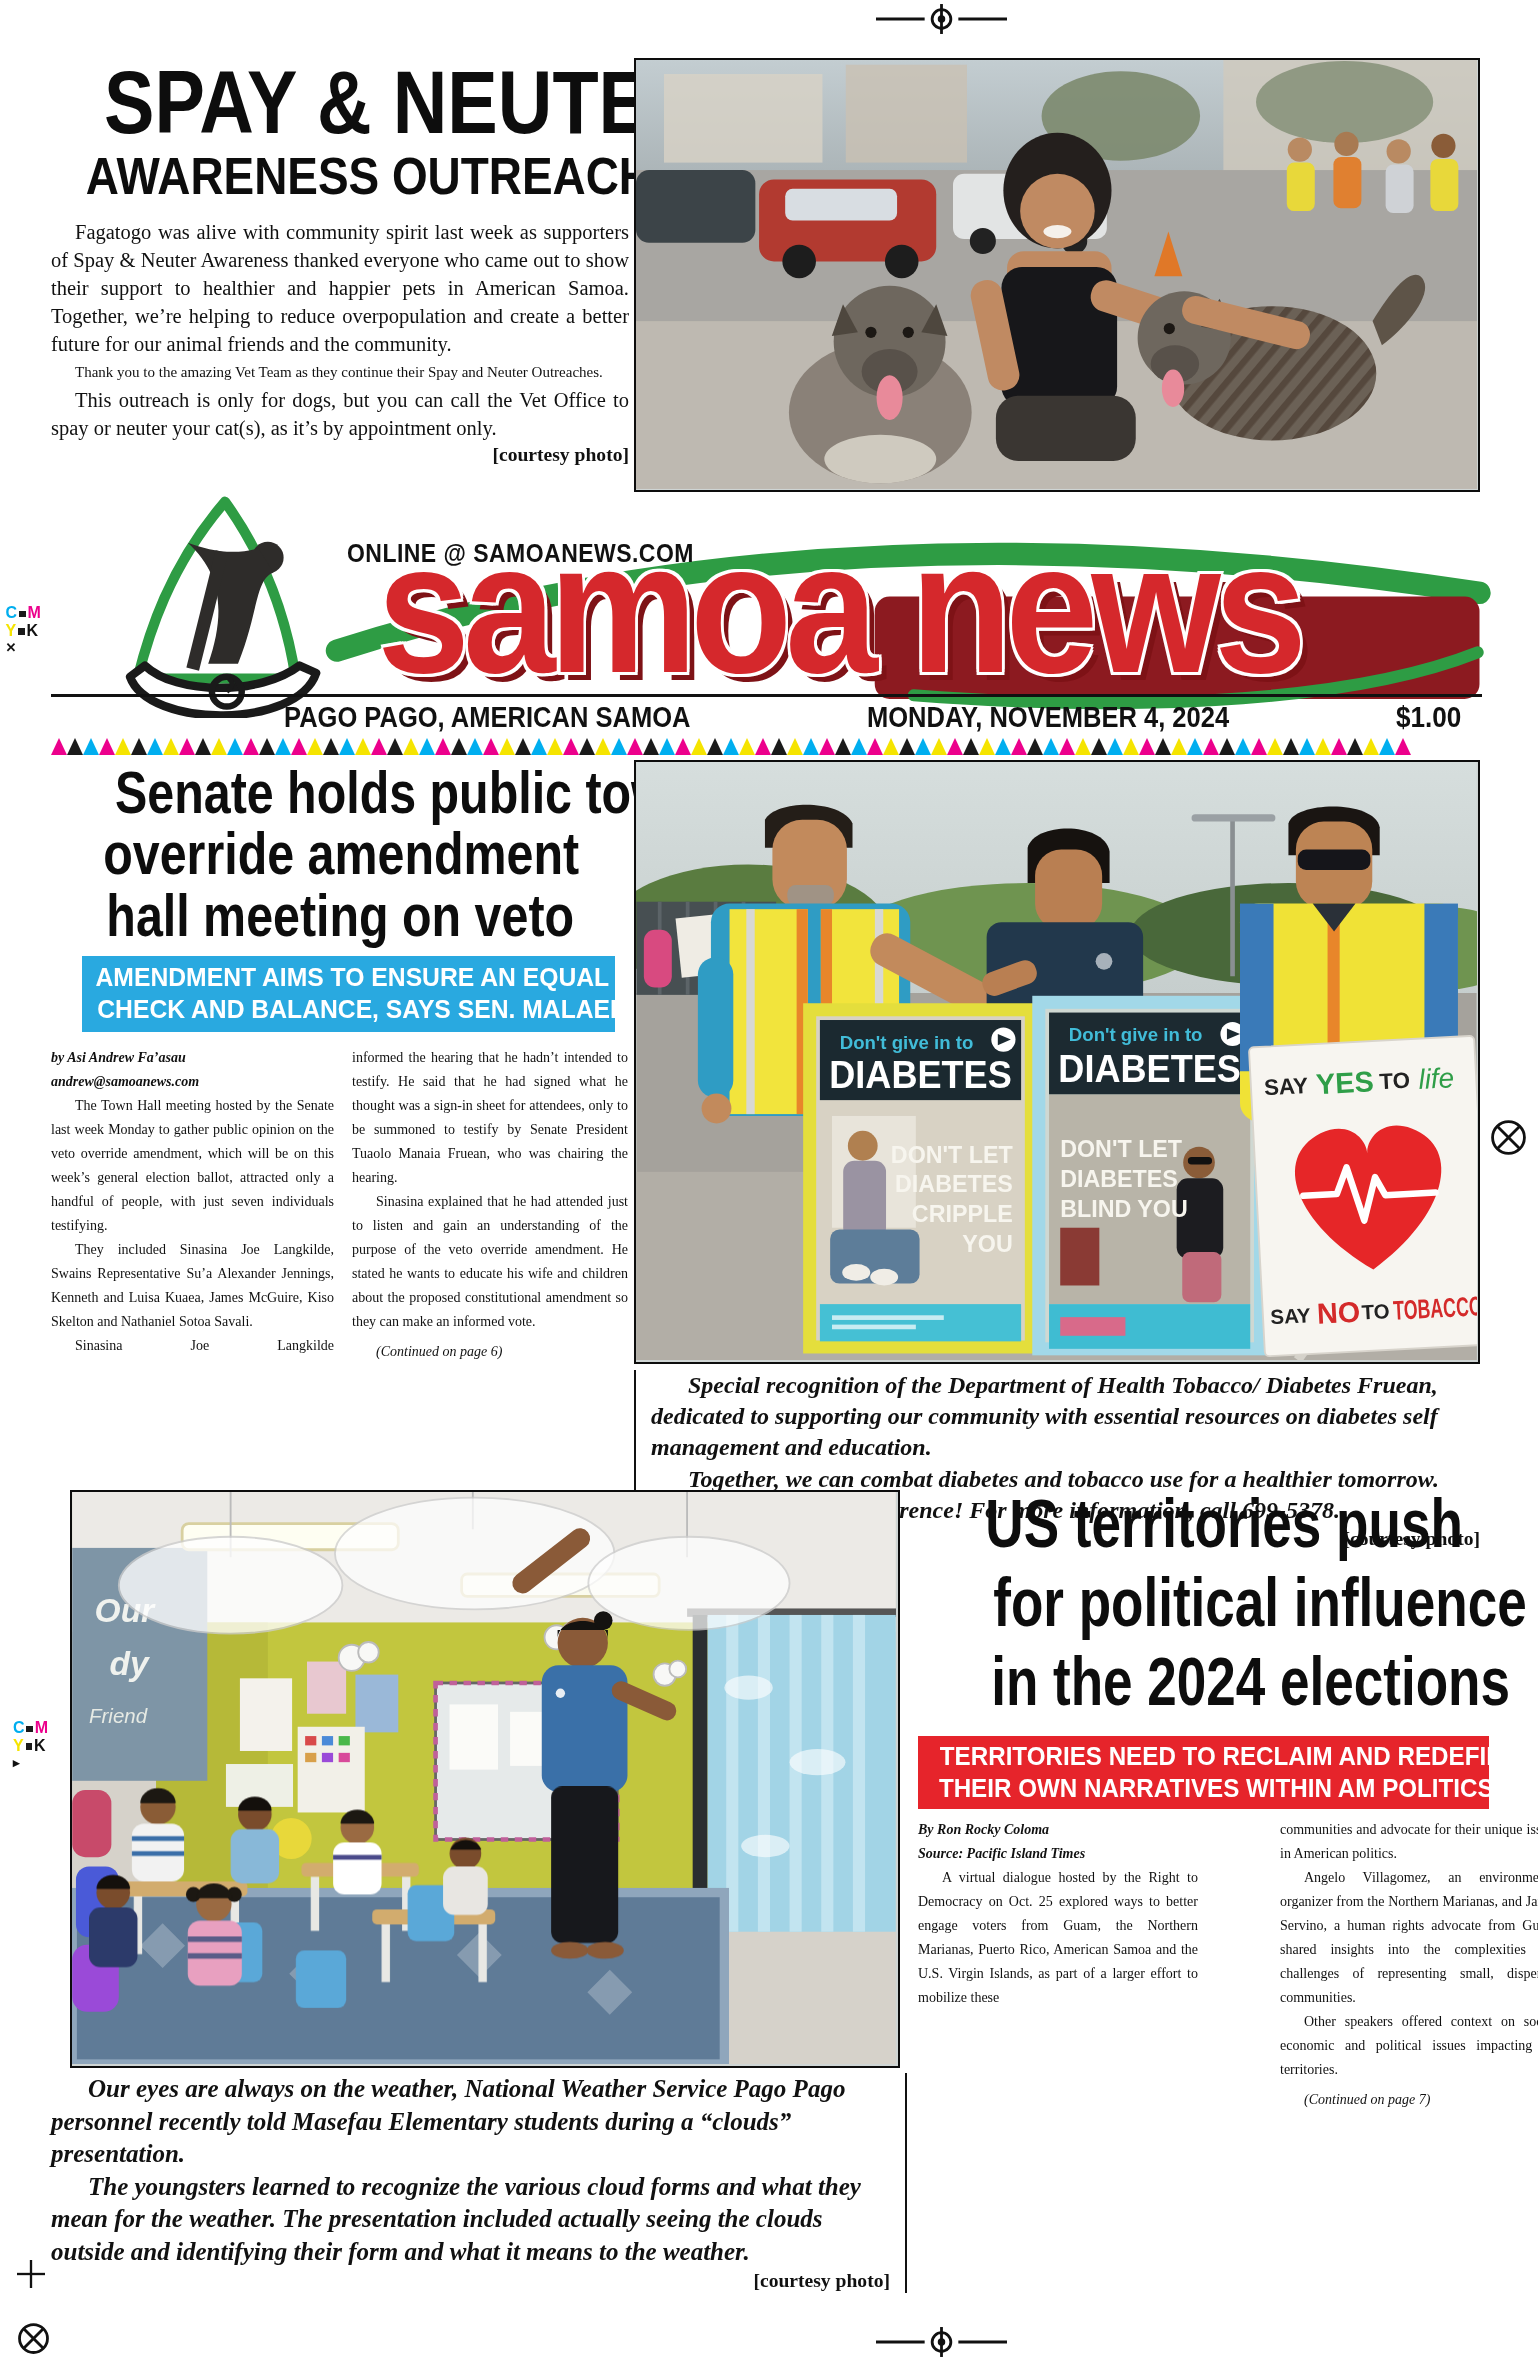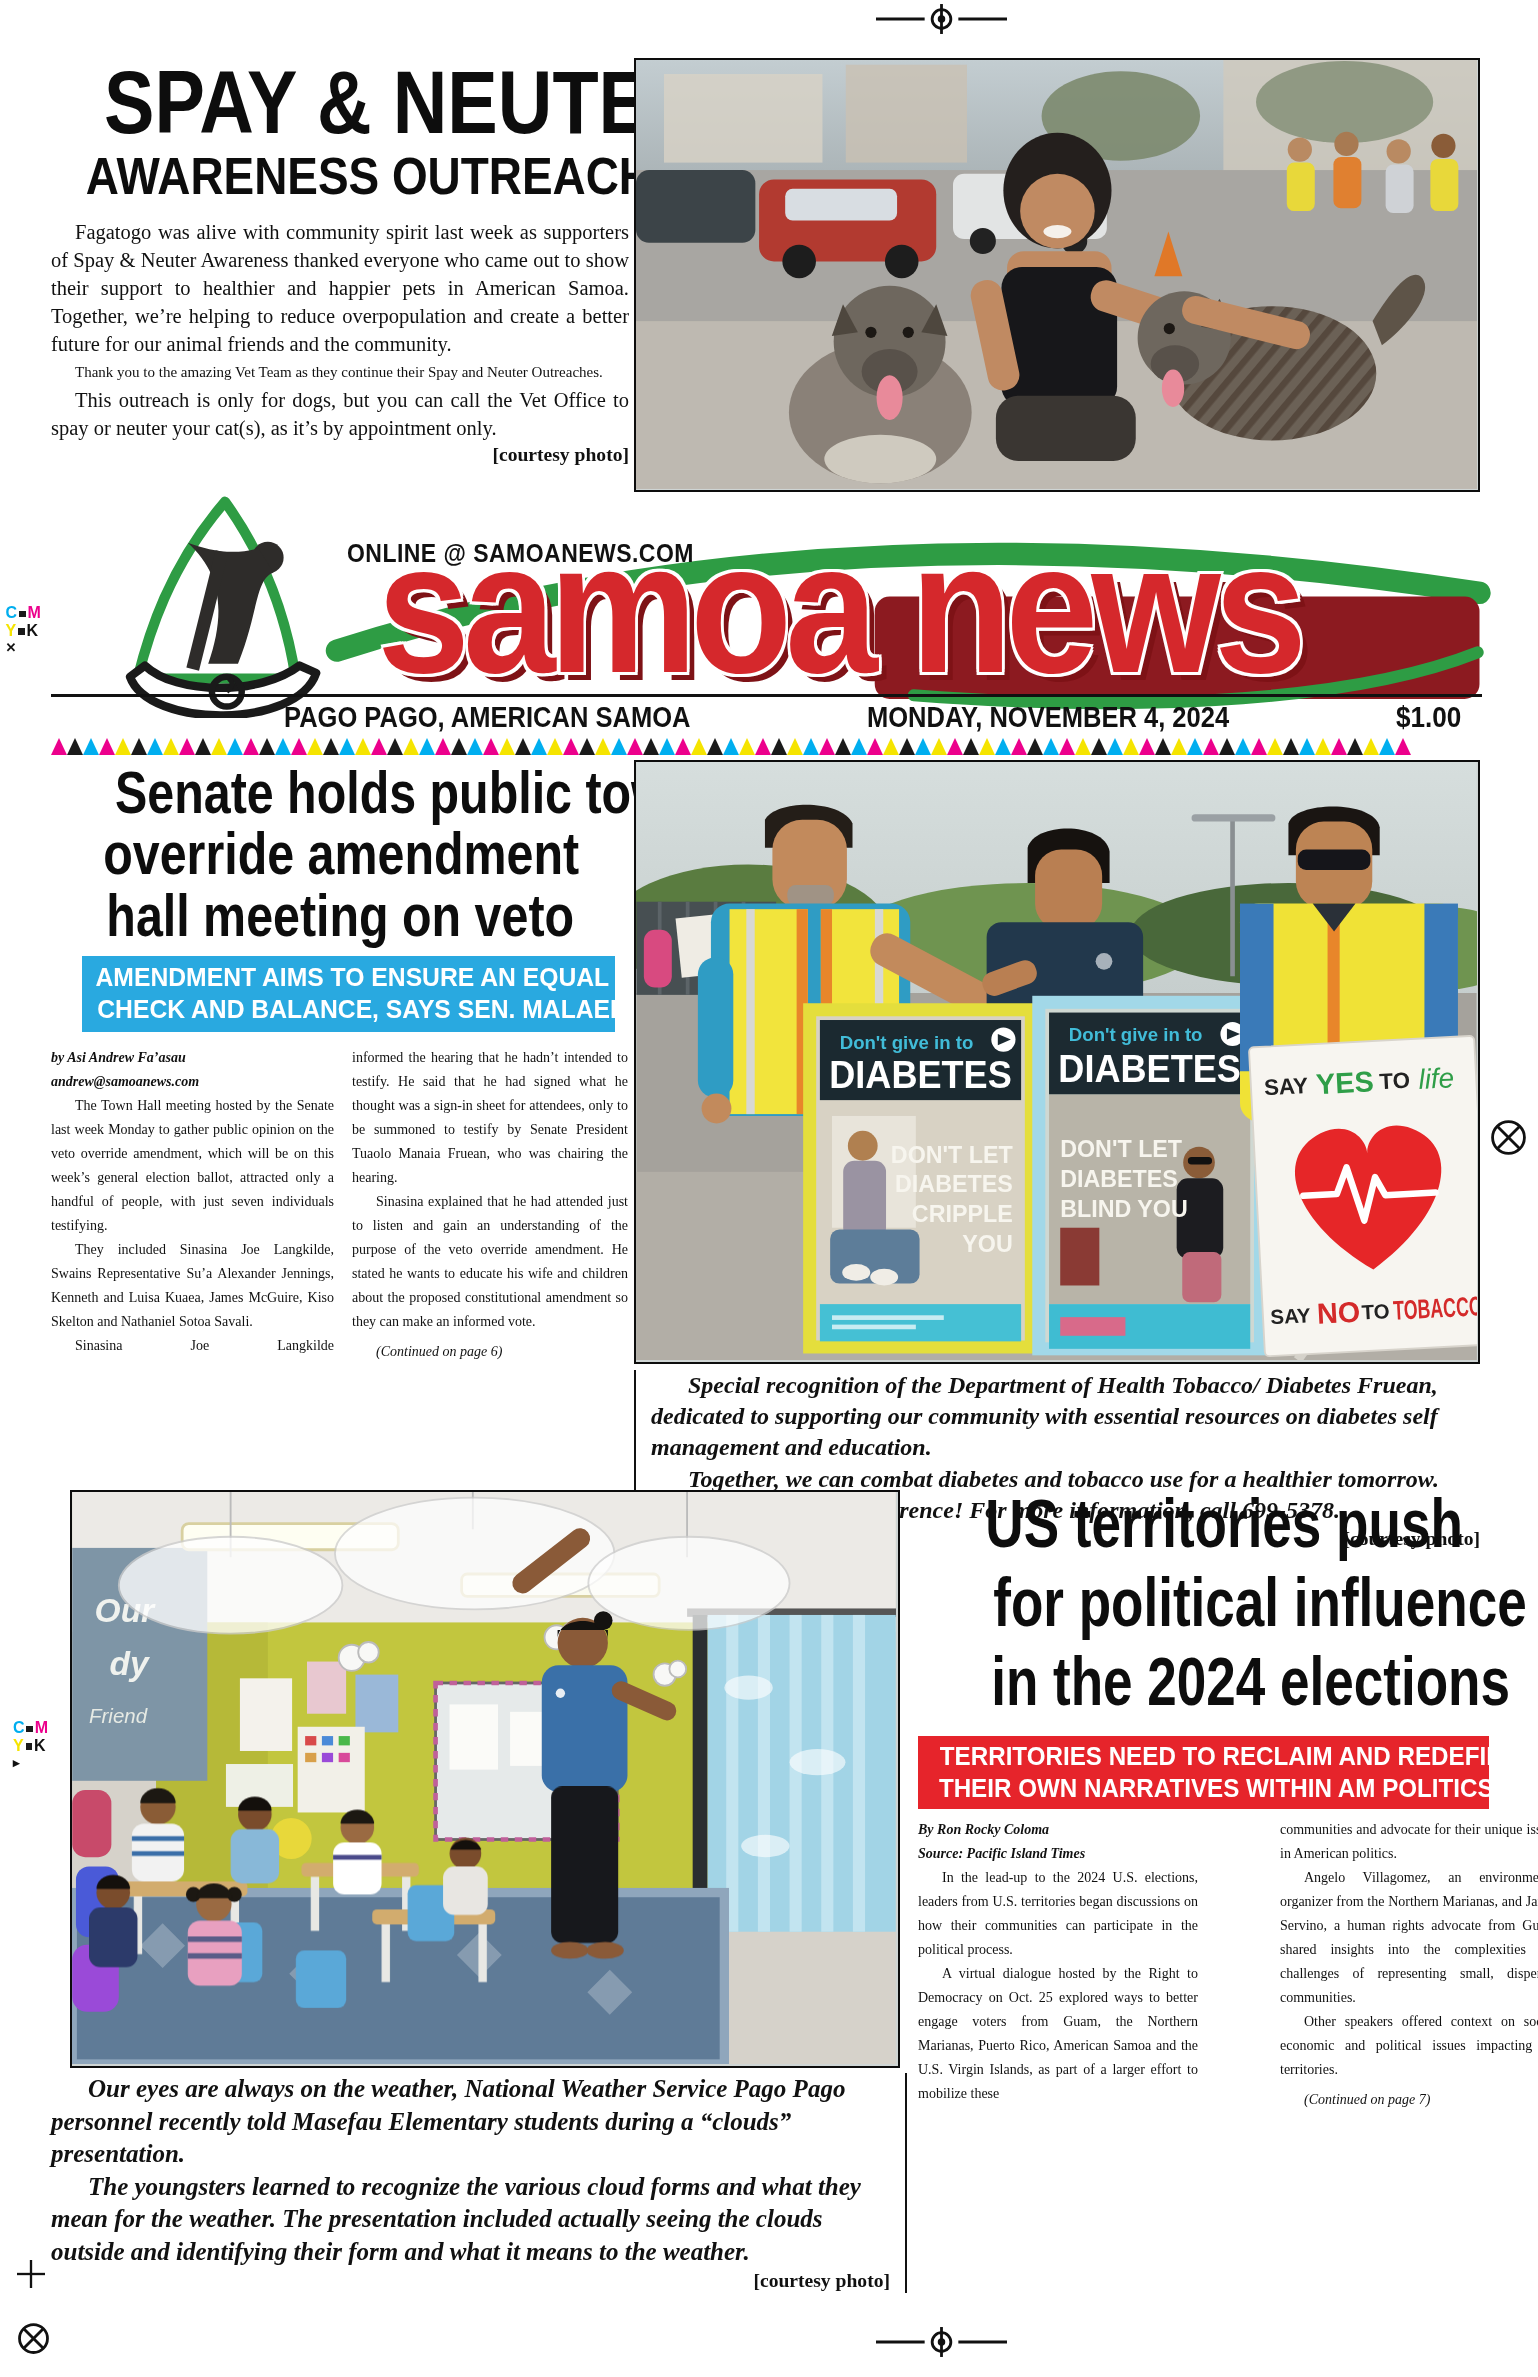--- a/index.html
+++ b/index.html
@@ -510,21 +510,20 @@
 </div>
 
 <div class="kicker" style="left:918px; top:1736px; width:571px; height:73px; background:#E6242B; font-size:26px;">
   <div><span class="cond" style="transform:scaleX(.93);">TERRITORIES NEED TO RECLAIM AND REDEFINE</span></div>
   <div><span class="cond" style="transform:scaleX(.93);">THEIR OWN NARRATIVES WITHIN AM POLITICS</span></div>
 </div>
 
 <div class="abs body-col" style="left:918px; top:1818px; width:280px;">
   <p class="byline">By Ron Rocky Coloma</p>
   <p class="byline">Source: Pacific Island Times</p>
-  <p>In the lead-up to the 2024 U.S. elections, leaders from U.S. territories began discussions on how their communities can participate in the political process.</p>
   <p>A virtual dialogue hosted by the Right to Democracy on Oct. 25 explored ways to better engage voters from Guam, the Northern Marianas, Puerto Rico, American Samoa and the U.S. Virgin Islands, as part of a larger effort to mobilize these</p>
 </div>
 
 <div class="abs body-col" style="left:1280px; top:1818px; width:280px;">
   <p class="noindent">communities and advocate for their unique issues in American politics.</p>
   <p>Angelo Villagomez, an environmental organizer from the Northern Marianas, and James Servino, a human rights advocate from Guam, shared insights into the complexities and challenges of representing small, dispersed communities.</p>
   <p>Other speakers offered context on social, economic and political issues impacting the territories.</p>
   <p class="continued">(Continued on page 7)</p>
 </div>
 

